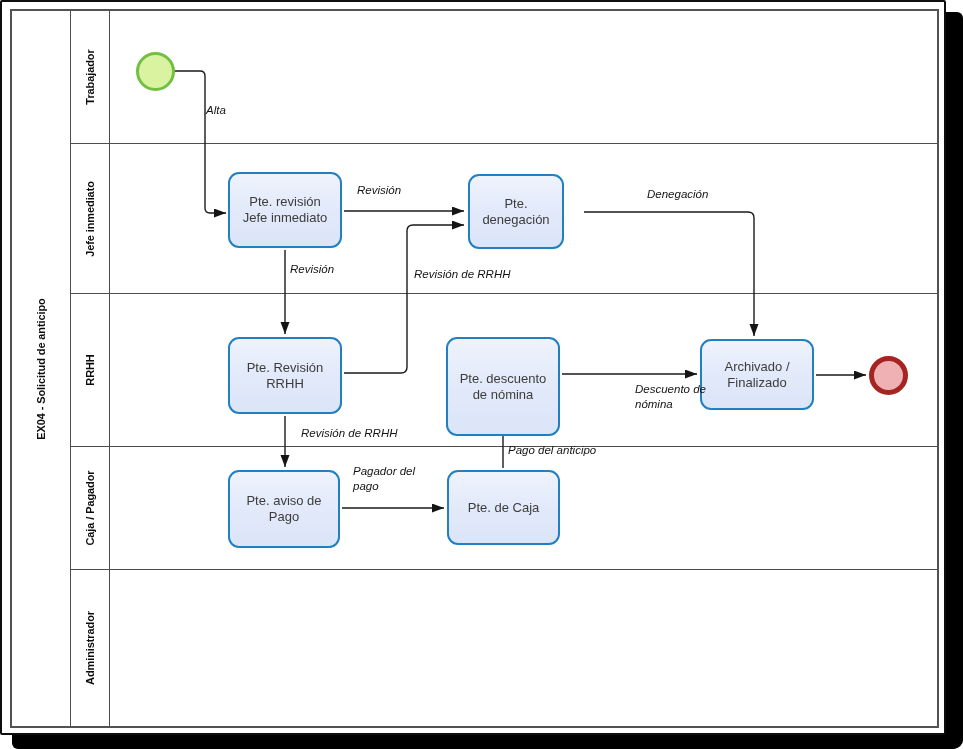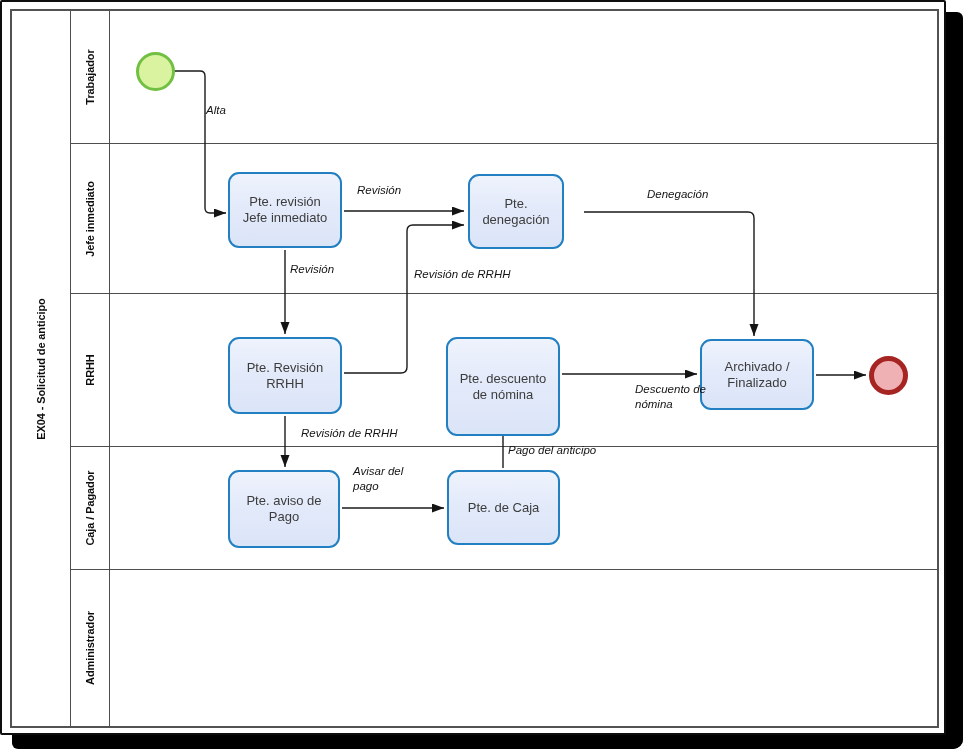--- a/index.html
+++ b/index.html
@@ -149,19 +149,19 @@
   <div class="task t-archivado">Archivado /
 Finalizado</div>
   <div class="task t-pago">Pte. de Caja</div>
 
   <div class="elabel l-alta">Alta</div>
   <div class="elabel l-revision-1">Revisión</div>
   <div class="elabel l-revision-2">Revisión</div>
   <div class="elabel l-revision-rrhh-up">Revisión de RRHH</div>
   <div class="elabel l-denegacion">Denegación</div>
   <div class="elabel l-revision-rrhh-down">Revisión de RRHH</div>
-  <div class="elabel l-avisar-pago">Avisar del
+  <div class="elabel l-avisar-pago">Pagador del
 pago</div>
   <div class="elabel l-pago-anticipo">Pago del anticipo</div>
   <div class="elabel l-descuento-nomina">Descuento de
 nómina</div>
 
 </div>
 
 </body></html>

